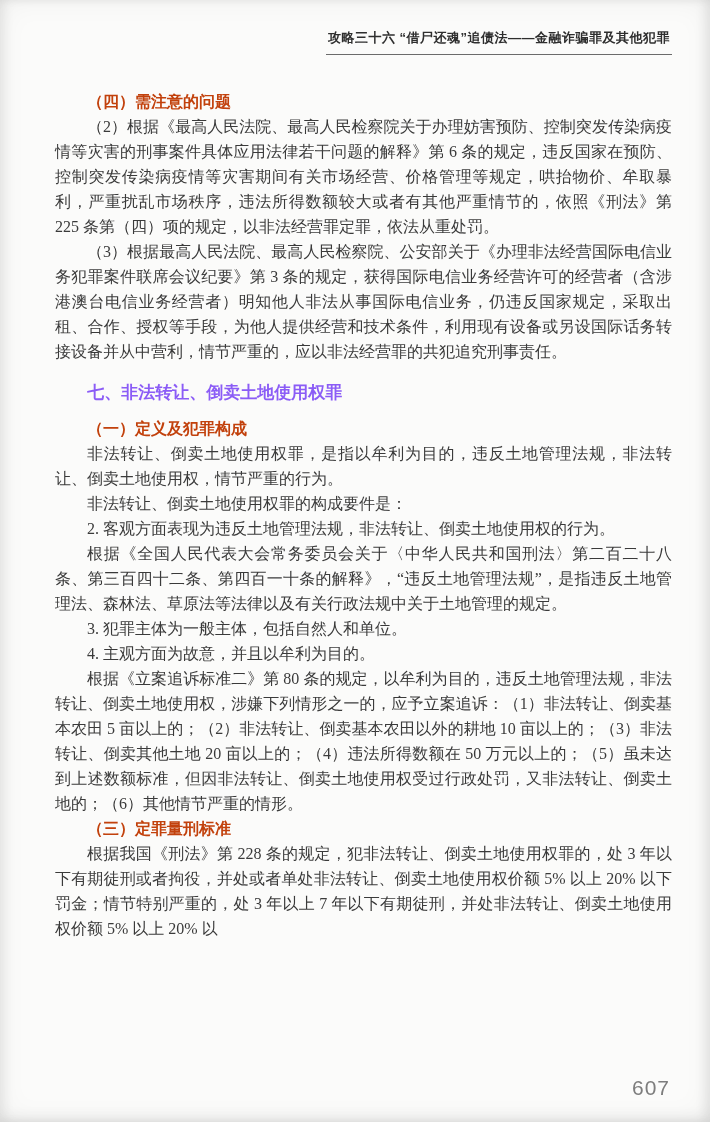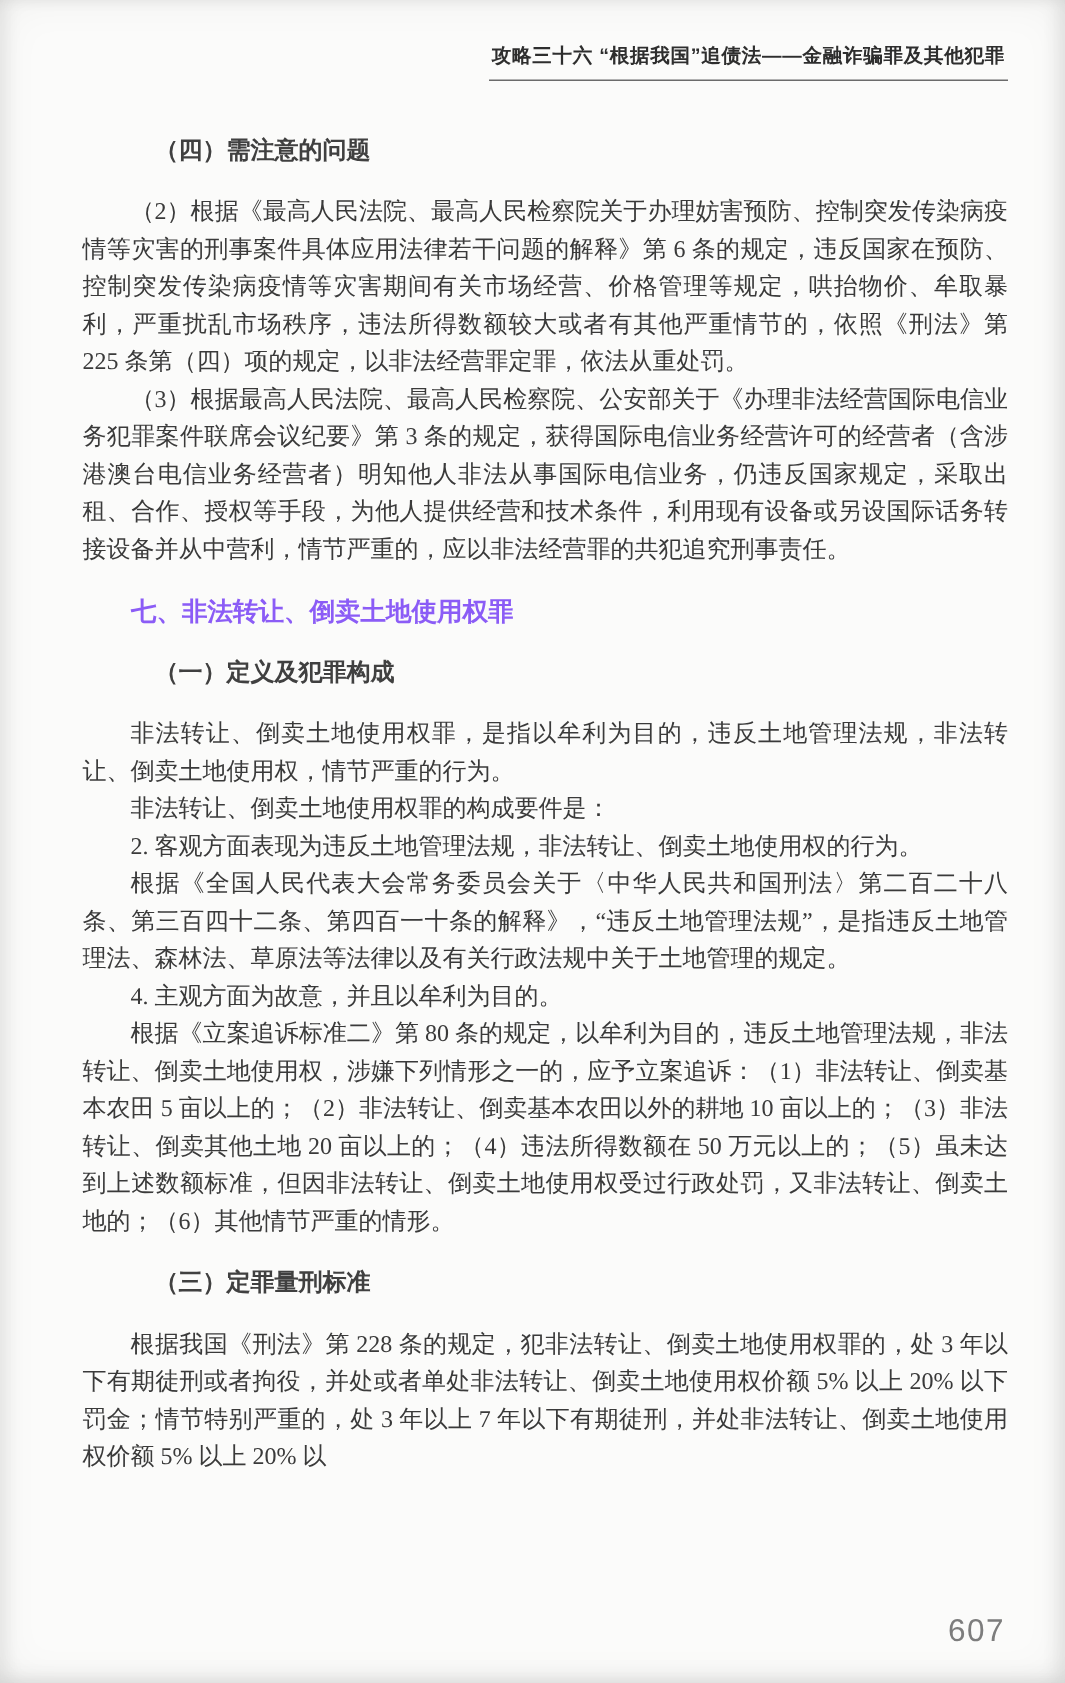--- a/index.html
+++ b/index.html
@@ -41,26 +41,26 @@
     font-family: "Liberation Serif", "DejaVu Serif", serif;
     font-size: 16px;
     line-height: 25px;
     text-align: justify;
   }
   .para {
     margin: 0;
     text-indent: 2em;
   }
   .h-sub {
-    margin: 16px;
+    margin: 0;
     font-family: "Liberation Sans", "DejaVu Sans", sans-serif;
     font-weight: 700;
     font-size: 16px;
     line-height: 25px;
-    color: #404040;
+    color: #c2410c;
     text-indent: 2em;
   }
   .h-section {
     margin: 16px 0 11px 0;
     font-family: "Liberation Sans", "DejaVu Sans", sans-serif;
     font-weight: 700;
     font-size: 17px;
     line-height: 25px;
     color: #8b5cf6;
     text-indent: 1.9em;
@@ -74,33 +74,34 @@
     color: #7d7d7d;
     letter-spacing: 1px;
   }
 </style>
 </head>
 <body>
 
 <div class="page">
 
   <div class="header">
-    <span class="header-title">攻略三十六  “根据我国”追债法——金融诈骗罪及其他犯罪</span>
+    <span class="header-title">攻略三十六  “借尸还魂”追债法——金融诈骗罪及其他犯罪</span>
   </div>
 
   <div class="body-text">
     <h3 class="h-sub">（四）需注意的问题</h3>
     <p class="para">（2）根据《最高人民法院、最高人民检察院关于办理妨害预防、控制突发传染病疫情等灾害的刑事案件具体应用法律若干问题的解释》第 6 条的规定，违反国家在预防、控制突发传染病疫情等灾害期间有关市场经营、价格管理等规定，哄抬物价、牟取暴利，严重扰乱市场秩序，违法所得数额较大或者有其他严重情节的，依照《刑法》第 225 条第（四）项的规定，以非法经营罪定罪，依法从重处罚。</p>
     <p class="para">（3）根据最高人民法院、最高人民检察院、公安部关于《办理非法经营国际电信业务犯罪案件联席会议纪要》第 3 条的规定，获得国际电信业务经营许可的经营者（含涉港澳台电信业务经营者）明知他人非法从事国际电信业务，仍违反国家规定，采取出租、合作、授权等手段，为他人提供经营和技术条件，利用现有设备或另设国际话务转接设备并从中营利，情节严重的，应以非法经营罪的共犯追究刑事责任。</p>
     <h2 class="h-section">七、非法转让、倒卖土地使用权罪</h2>
     <h3 class="h-sub">（一）定义及犯罪构成</h3>
     <p class="para">非法转让、倒卖土地使用权罪，是指以牟利为目的，违反土地管理法规，非法转让、倒卖土地使用权，情节严重的行为。</p>
     <p class="para">非法转让、倒卖土地使用权罪的构成要件是：</p>
     <p class="para">2. 客观方面表现为违反土地管理法规，非法转让、倒卖土地使用权的行为。</p>
     <p class="para">根据《全国人民代表大会常务委员会关于〈中华人民共和国刑法〉第二百二十八条、第三百四十二条、第四百一十条的解释》，“违反土地管理法规”，是指违反土地管理法、森林法、草原法等法律以及有关行政法规中关于土地管理的规定。</p>
+    <p class="para">3. 犯罪主体为一般主体，包括自然人和单位。</p>
     <p class="para">4. 主观方面为故意，并且以牟利为目的。</p>
     <p class="para">根据《立案追诉标准二》第 80 条的规定，以牟利为目的，违反土地管理法规，非法转让、倒卖土地使用权，涉嫌下列情形之一的，应予立案追诉：（1）非法转让、倒卖基本农田 5 亩以上的；（2）非法转让、倒卖基本农田以外的耕地 10 亩以上的；（3）非法转让、倒卖其他土地 20 亩以上的；（4）违法所得数额在 50 万元以上的；（5）虽未达到上述数额标准，但因非法转让、倒卖土地使用权受过行政处罚，又非法转让、倒卖土地的；（6）其他情节严重的情形。</p>
     <h3 class="h-sub">（三）定罪量刑标准</h3>
     <p class="para">根据我国《刑法》第 228 条的规定，犯非法转让、倒卖土地使用权罪的，处 3 年以下有期徒刑或者拘役，并处或者单处非法转让、倒卖土地使用权价额 5% 以上 20% 以下罚金；情节特别严重的，处 3 年以上 7 年以下有期徒刑，并处非法转让、倒卖土地使用权价额 5% 以上 20% 以</p>
   </div>
 
   <div class="page-number">607</div>
 
 </div>
 

